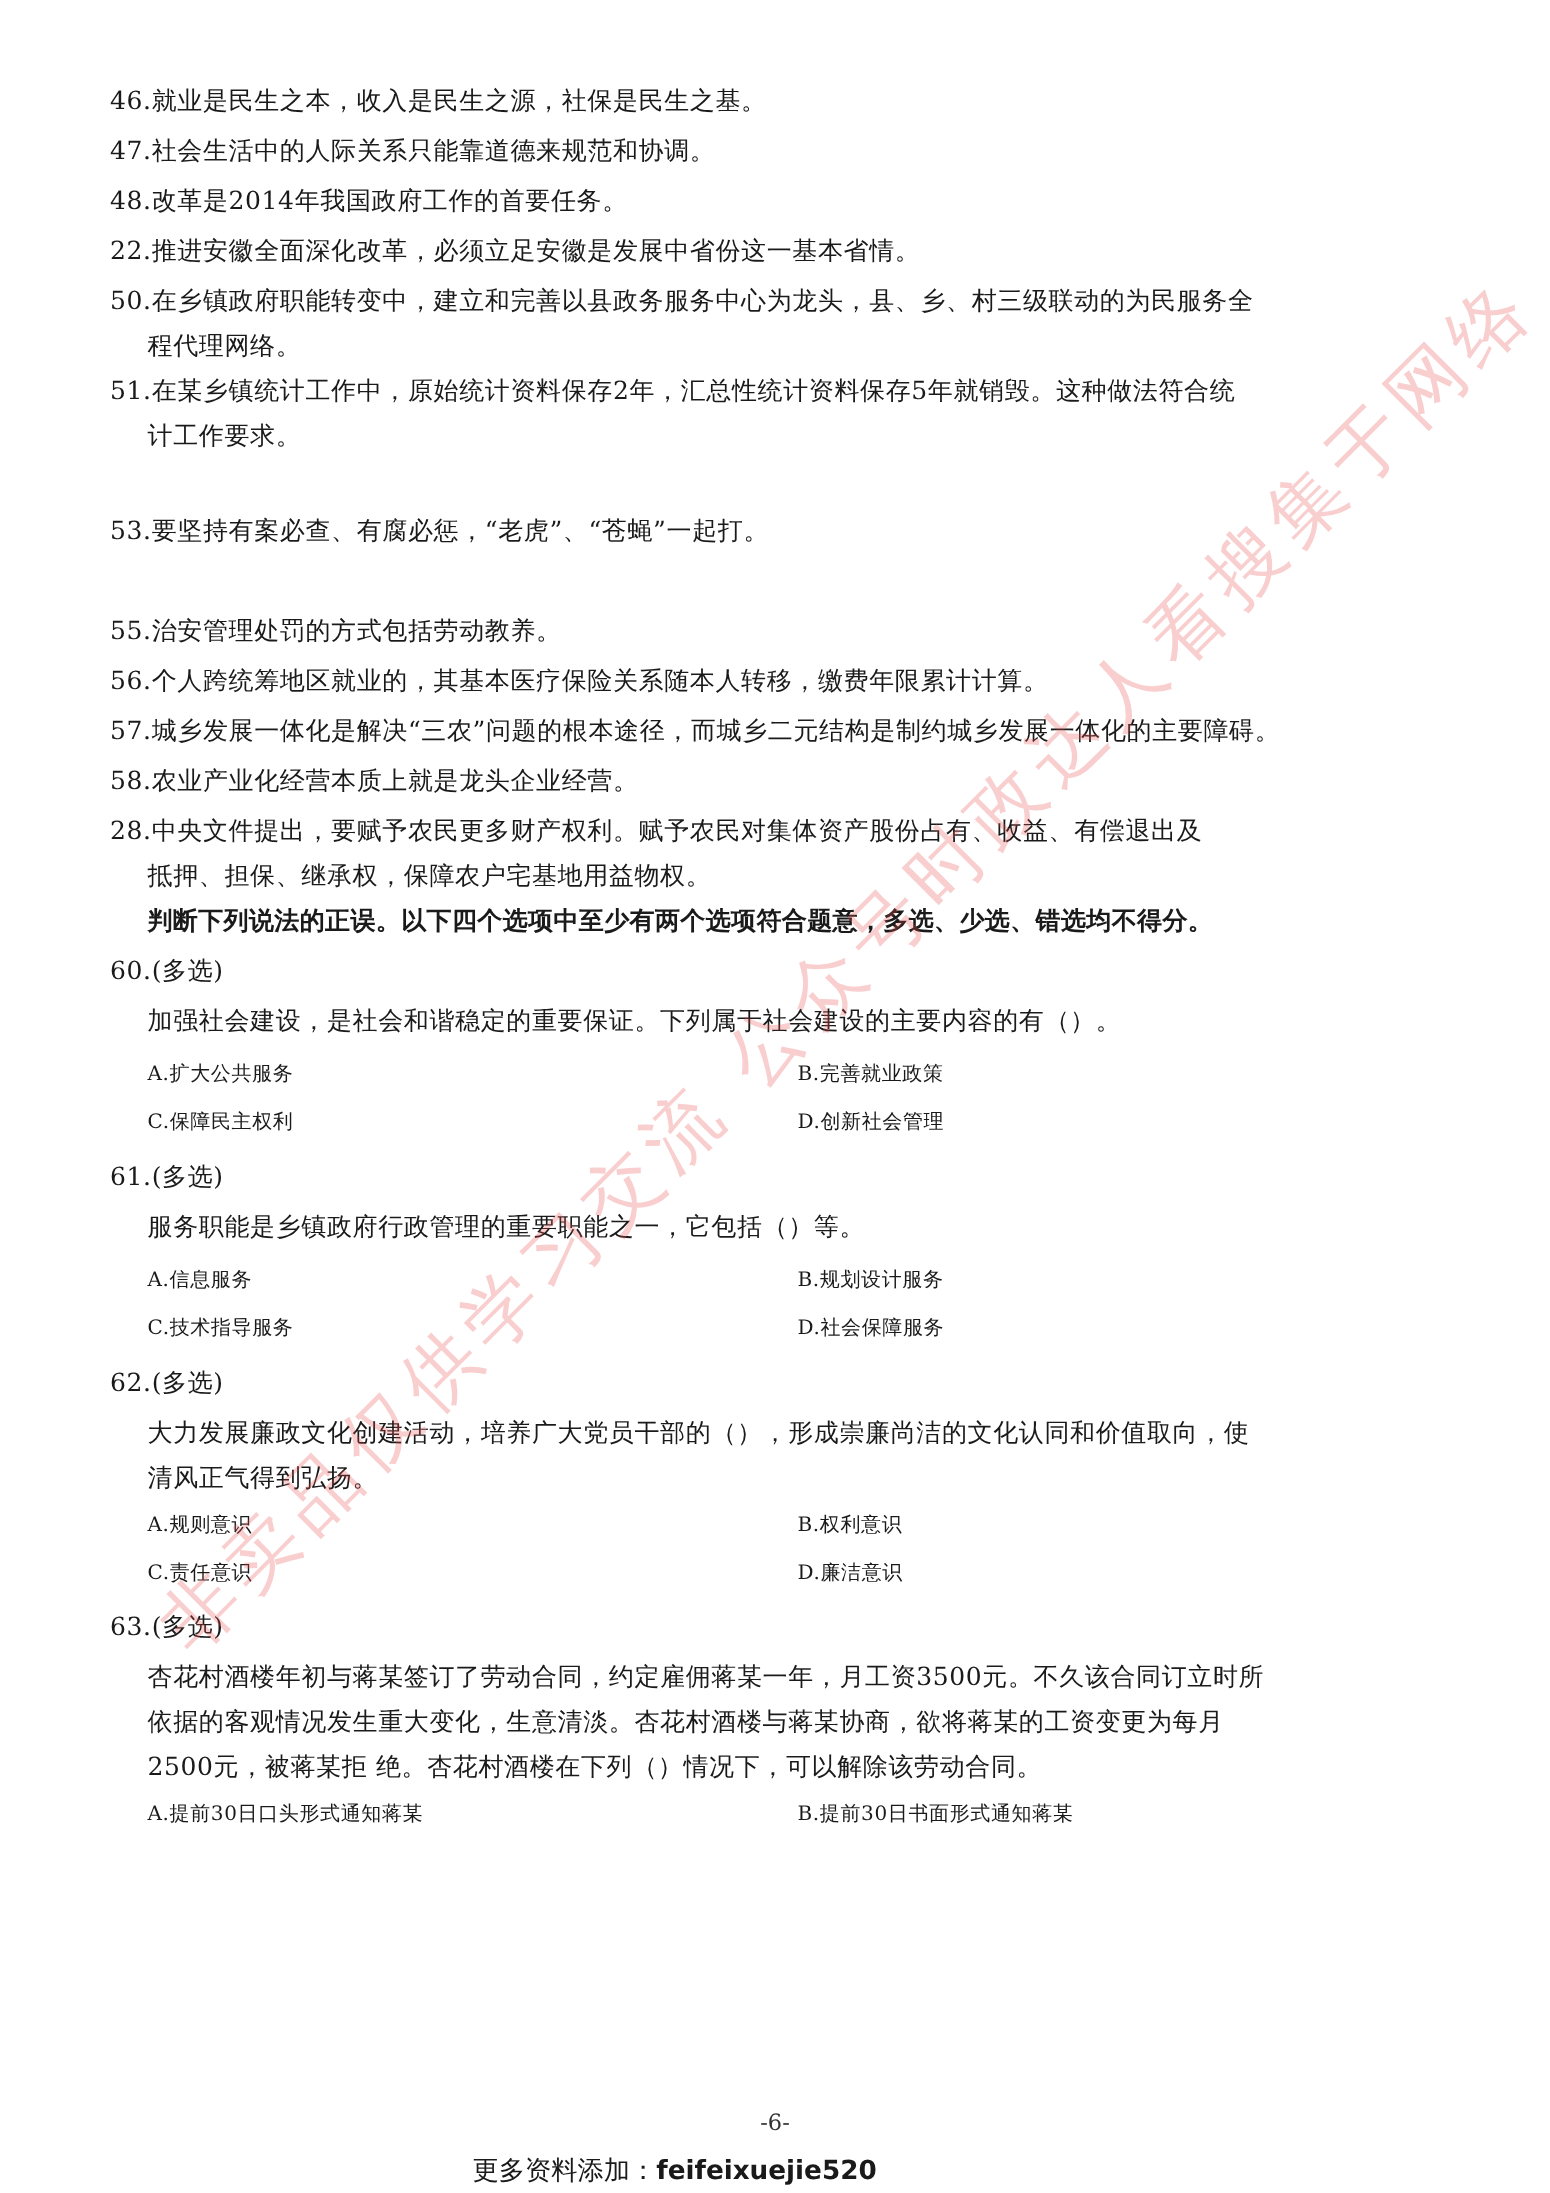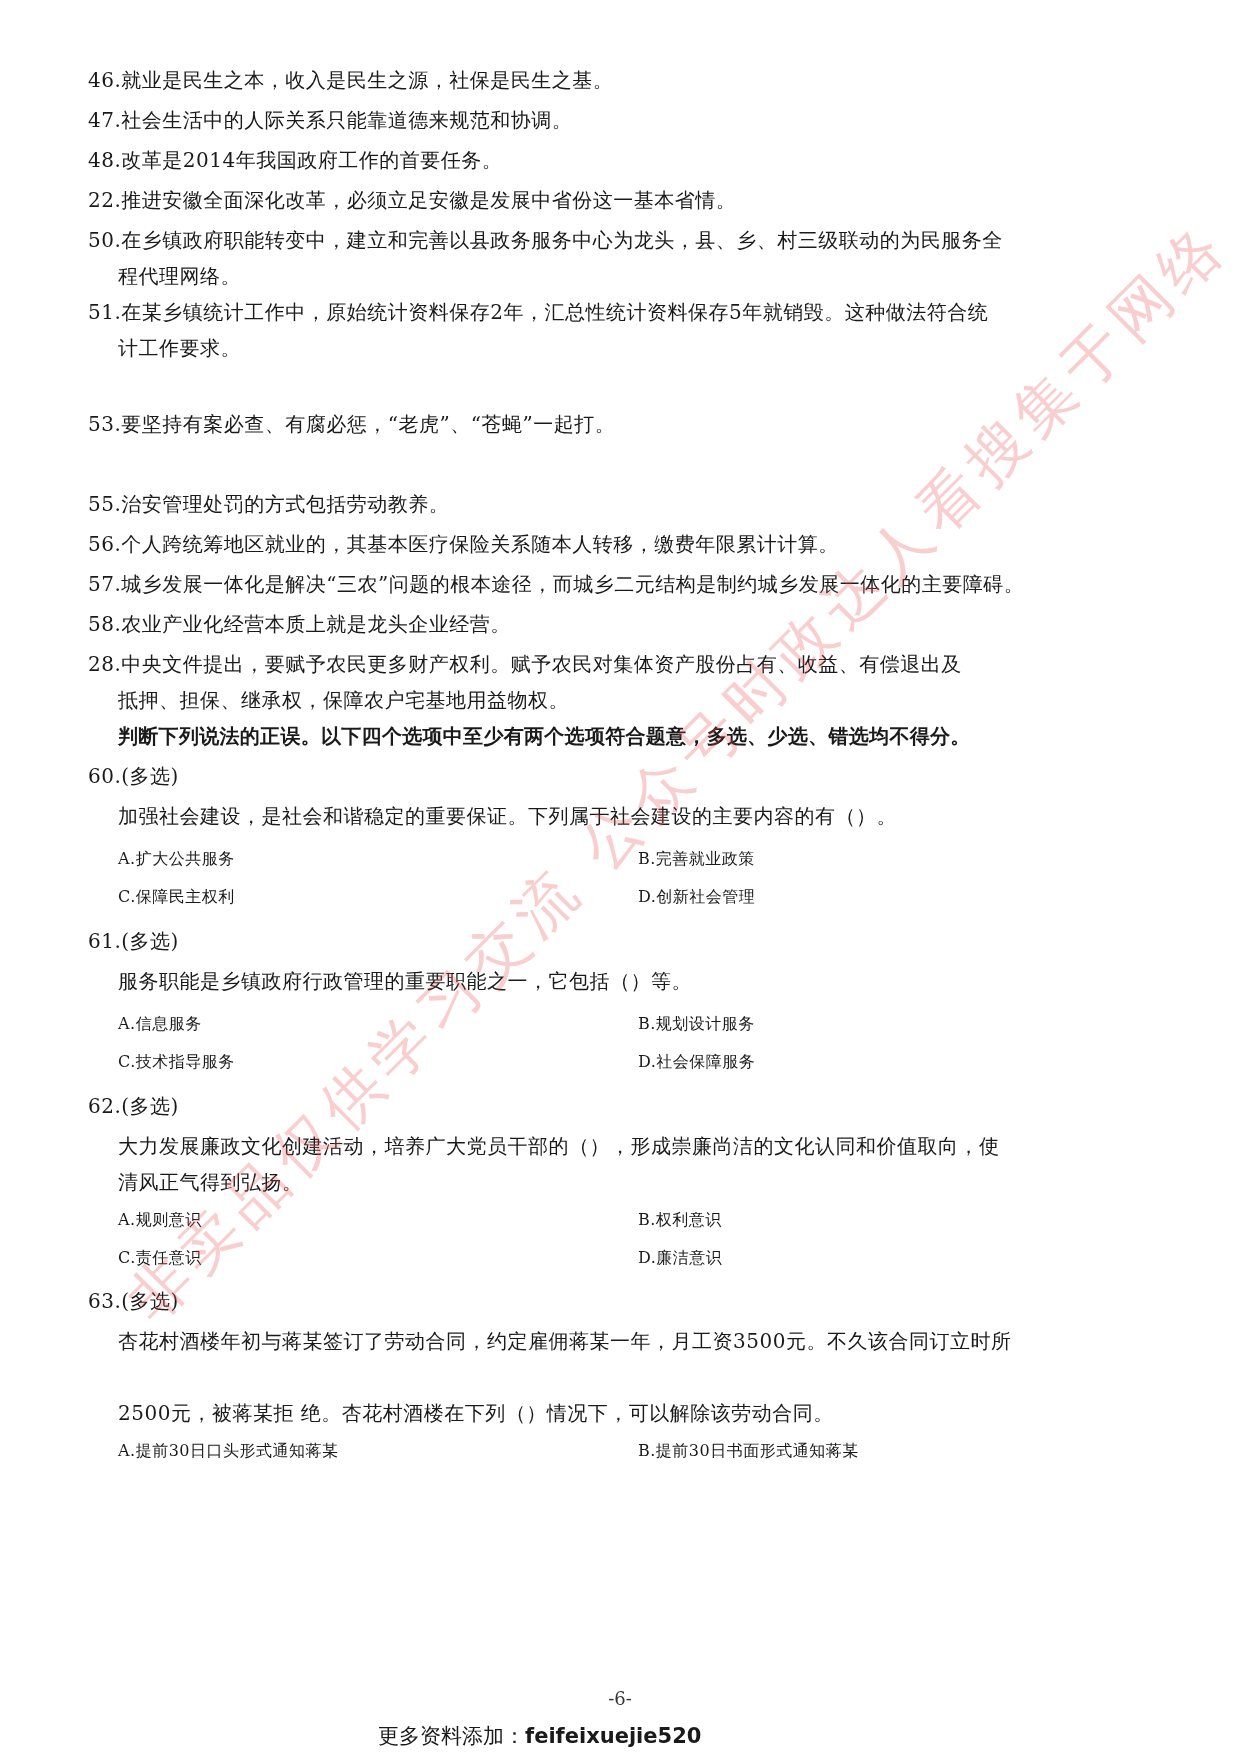--- a/index.html
+++ b/index.html
@@ -70,20 +70,21 @@
   <div class="line" style="top:1092px">62.(多选)</div>
   <div class="line indent" style="top:1132px">大力发展廉政文化创建活动，培养广大党员干部的（），形成崇廉尚洁的文化认同和价值取向，使</div>
   <div class="line indent" style="top:1168px">清风正气得到弘扬。</div>
   <div class="opt optL" style="top:1206px">A.规则意识</div>
   <div class="opt optR" style="top:1206px">B.权利意识</div>
   <div class="opt optL" style="top:1244px">C.责任意识</div>
   <div class="opt optR" style="top:1244px">D.廉洁意识</div>
 
   <div class="line" style="top:1287px">63.(多选)</div>
   <div class="line indent" style="top:1327px">杏花村酒楼年初与蒋某签订了劳动合同，约定雇佣蒋某一年，月工资3500元。不久该合同订立时所</div>
+  <div class="line indent" style="top:1363px">依据的客观情况发生重大变化，生意清淡。杏花村酒楼与蒋某协商，欲将蒋某的工资变更为每月</div>
   <div class="line indent" style="top:1399px">2500元，被蒋某拒 绝。杏花村酒楼在下列（）情况下，可以解除该劳动合同。</div>
   <div class="opt optL" style="top:1437px">A.提前30日口头形式通知蒋某</div>
   <div class="opt optR" style="top:1437px">B.提前30日书面形式通知蒋某</div>
 
   <div class="pagenum">-6-</div>
 
   <div class="footer">
     <span>更多资料添加：</span><span class="id">feifeixuejie520</span>
   </div>
 

